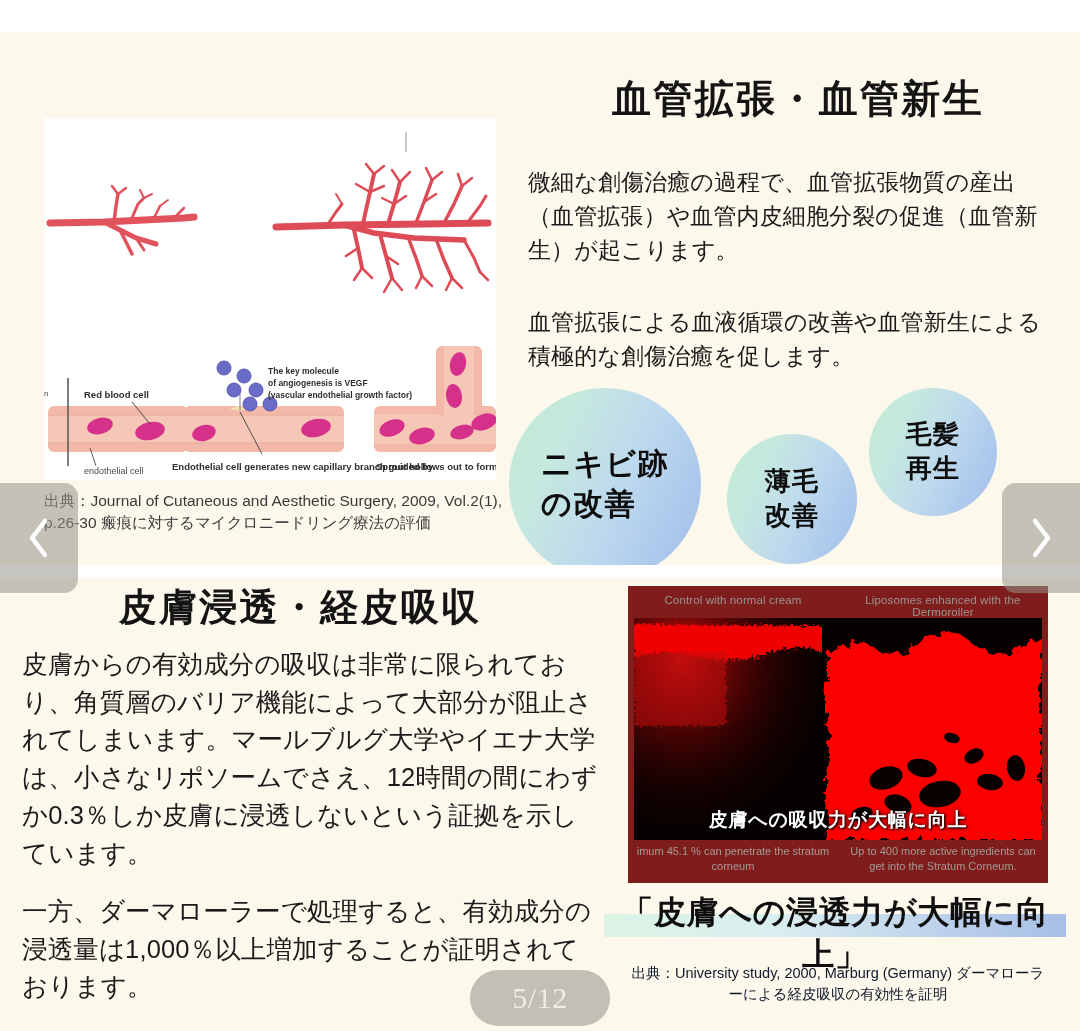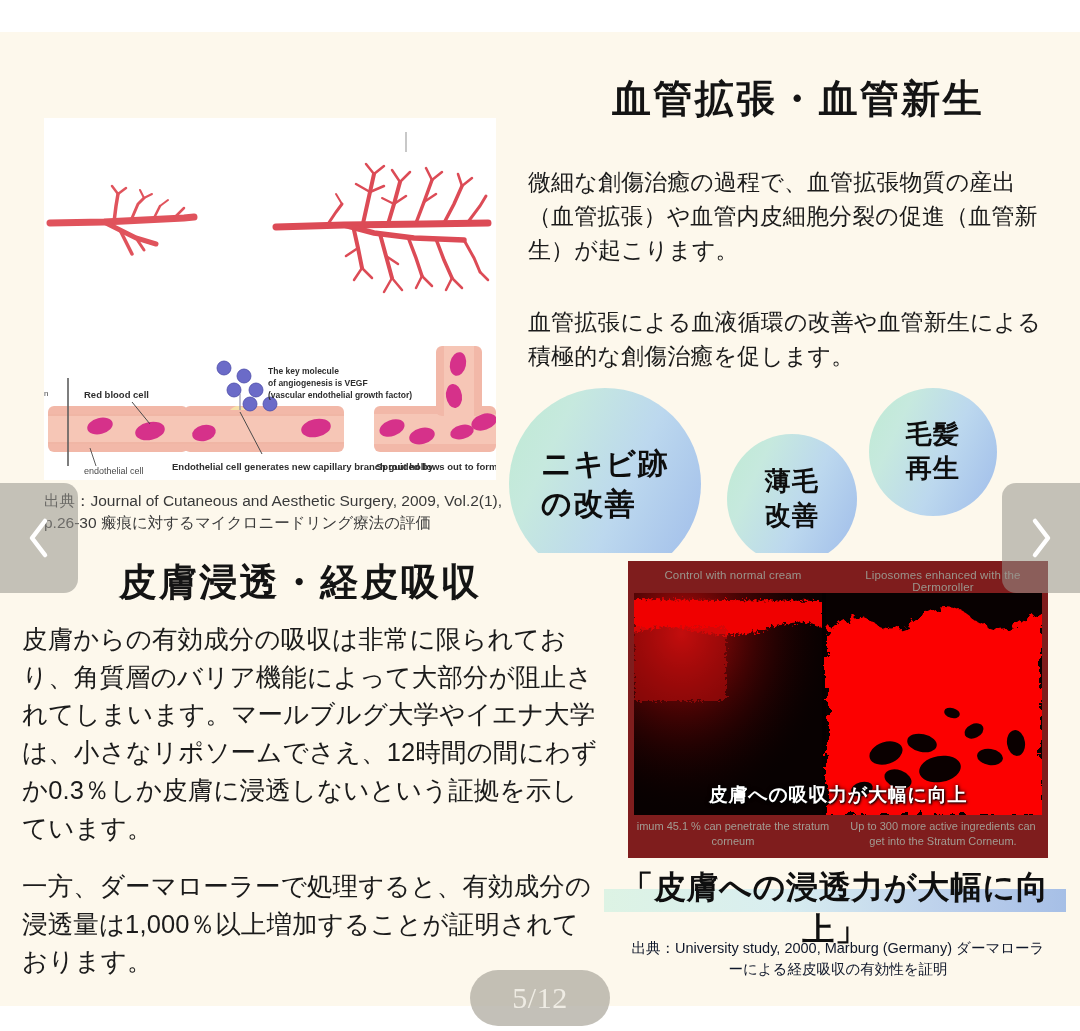--- a/index.html
+++ b/index.html
@@ -12,21 +12,21 @@
   #root { position: relative; width: 1080px; height: 1031px; background:#ffffff; }
 
   
   .slide {
     position: absolute;
     left: 0; width: 1080px;
     background: #fdf8ec;
     overflow: hidden;
   }
   #slide-top    { top: 32px;  height: 533px; }
-  #slide-bottom { top: 553px; height: 453px; }
+  #slide-bottom { top: 578px; height: 453px; }
 
   
   .illus-box {
     position: absolute; left: 44px; top: 86px;
     width: 452px; height: 362px;
     background: #ffffff;
     overflow: hidden;
   }
   .illus-svg { display:block; width:452px; height:362px; }
 
@@ -358,21 +358,21 @@
             <ellipse cx="382" cy="150" rx="9" ry="13" transform="rotate(-8 382 150)"></ellipse>
             <ellipse cx="318" cy="120" rx="8" ry="5" transform="rotate(15 318 120)"></ellipse>
             <ellipse cx="228" cy="196" rx="11" ry="7" transform="rotate(-14 228 196)"></ellipse>
           </g>
         </svg>
         <div class="micro-ovl">皮膚への吸収力が大幅に向上</div>
       </div>
 
       <div class="micro-ftr">
         <span>imum 45.1 % can penetrate the stratum corneum</span>
-        <span>Up to 300 more active ingredients can get into the Stratum Corneum.</span>
+        <span>Up to 400 more active ingredients can get into the Stratum Corneum.</span>
       </div>
     </div>
 
     <div class="quote-wrap">
       <div class="quote-hl"></div>
       <div class="quote-txt">「皮膚への浸透力が大幅に向上」</div>
     </div>
 
     <div class="src-caption" id="caption-bottom">出典：University study, 2000, Marburg (Germany) ダーマローラーによる経皮吸収の有効性を証明</div>
   </div>

